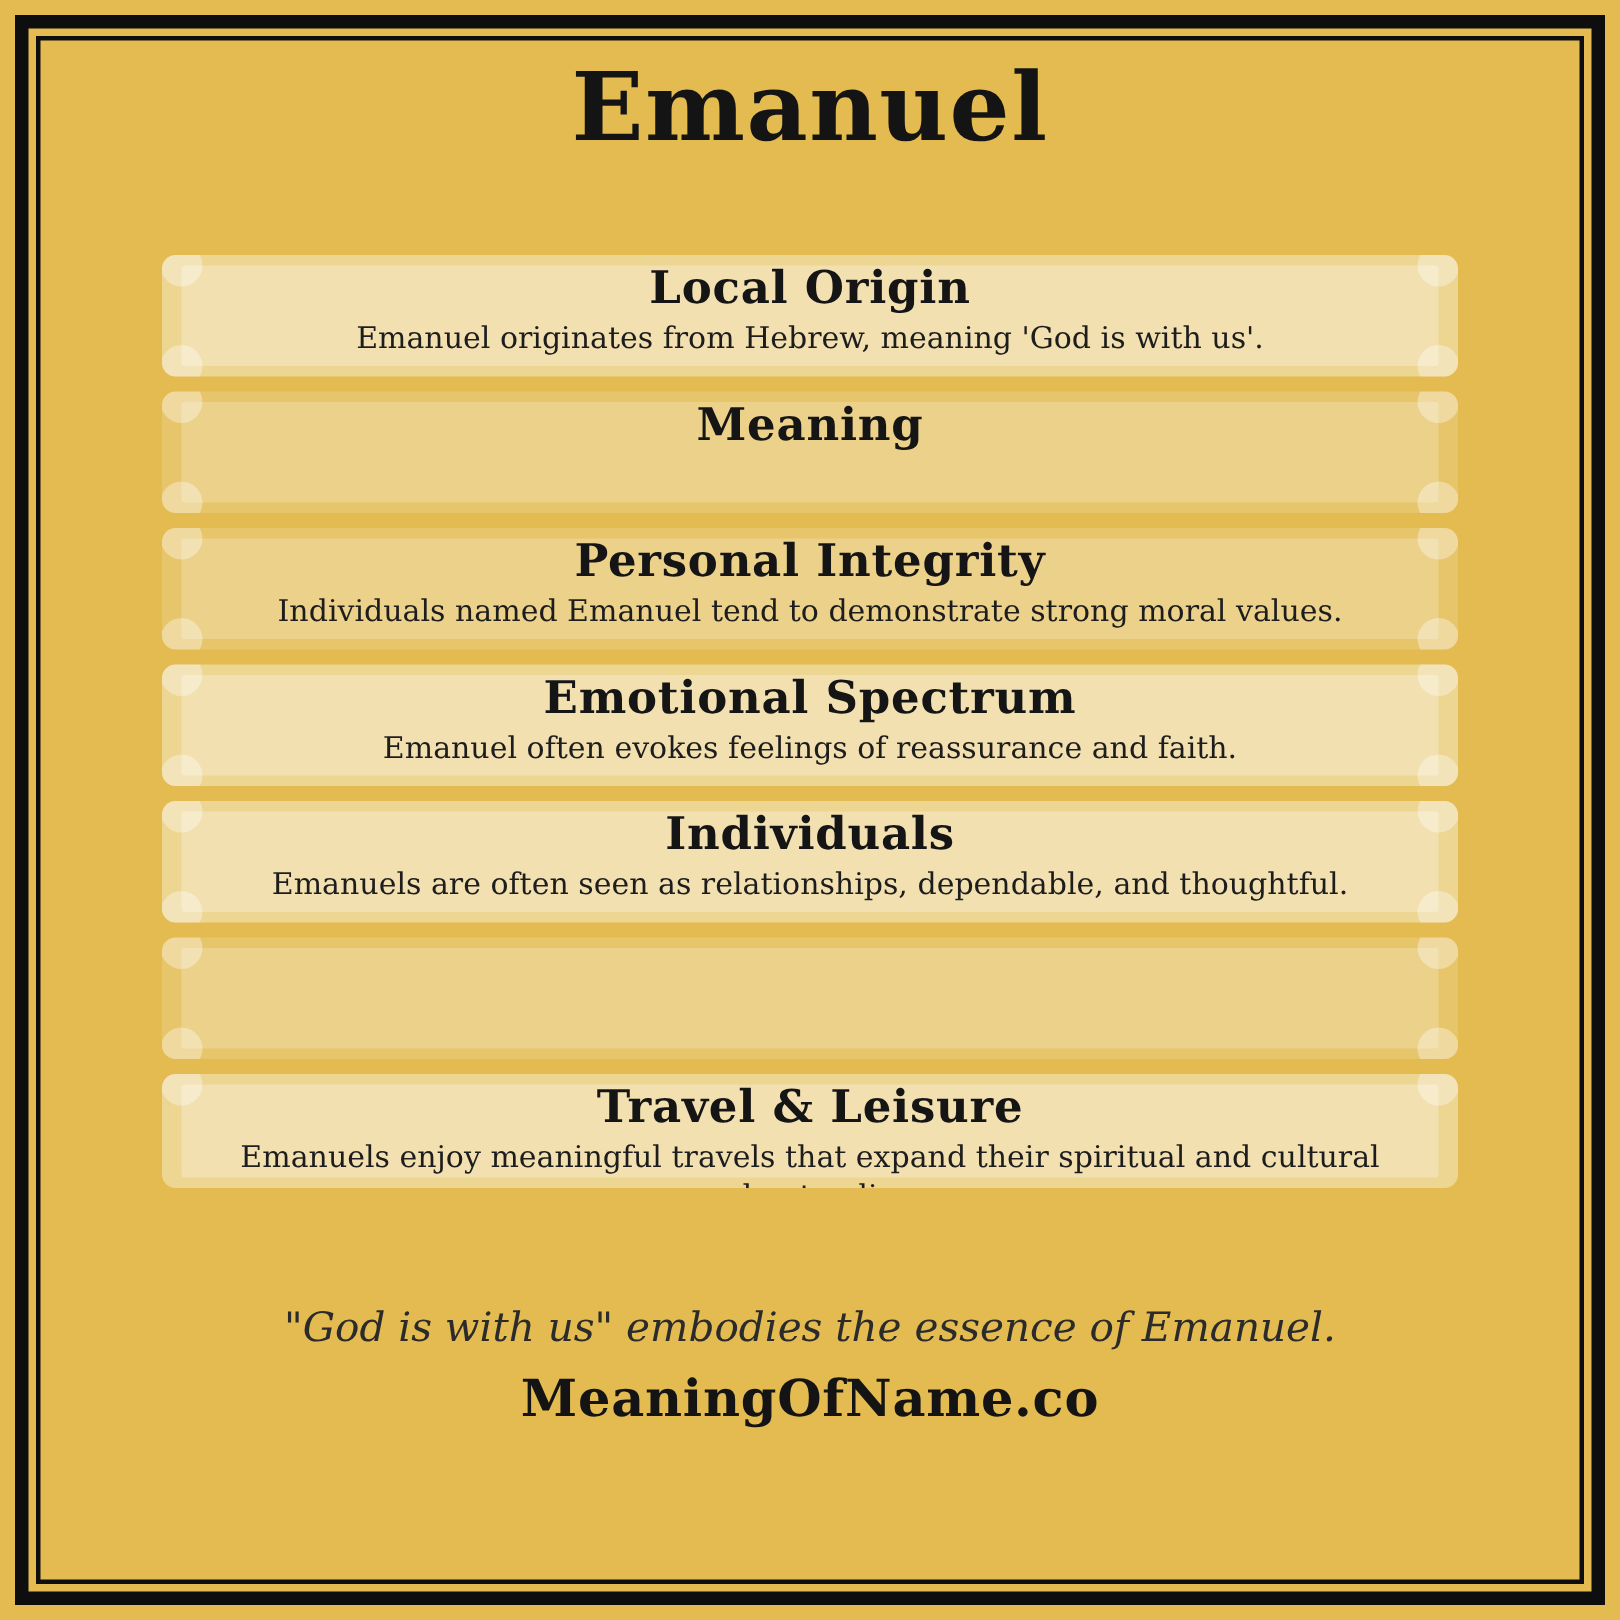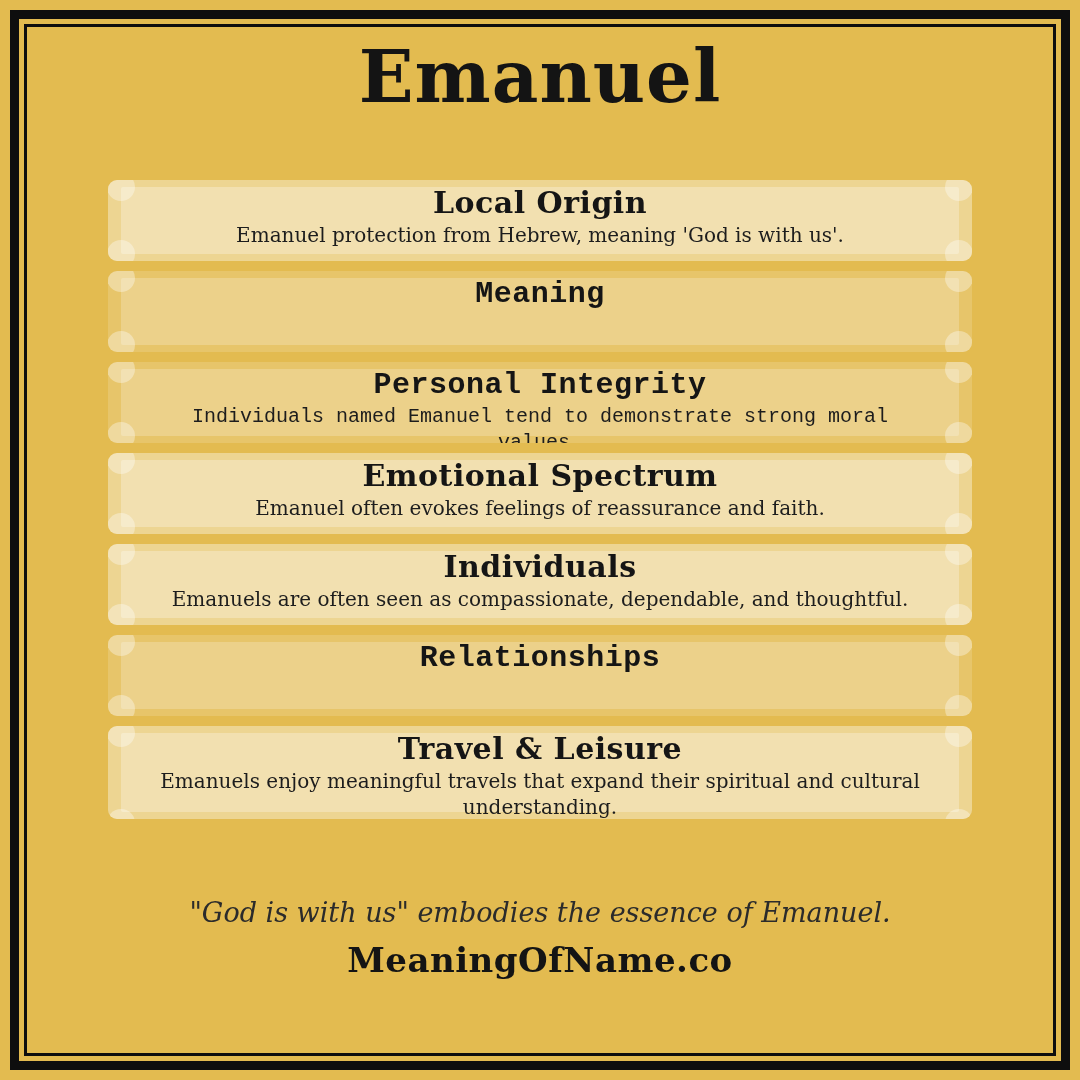--- a/index.html
+++ b/index.html
@@ -20,42 +20,42 @@
     position:absolute; inset:24px;
     border:3px solid #0e0e0e;
     pointer-events:none;
   }
   .content {
     position:absolute; inset:27px;
     display:flex; flex-direction:column; align-items:center;
   }
   .page-title {
     margin-top:10px;
-    font-size:72px;
+    font-size:63px;
     font-weight:bold;
     line-height:1.1;
     letter-spacing:1px;
     color:#141414;
     text-align:center;
   }
   .cards {
     margin-top:64px;
     width:864px;
     display:flex; flex-direction:column;
     gap:10px;
   }
   .plaque {
     position:relative;
     height:81px;
     border-radius:9px;
     overflow:hidden;
     background:rgba(255,255,255,0.38);
   }
-  .plaque.dark  { background:rgba(255,255,255,0.15);font-family:Liberation Mono, monospace; }
-  .plaque.tall  { height:93px; }
+  .plaque.dark  { background:rgba(255,255,255,0.15); }
+  .plaque.tall  { height:76px; }
   .plaque-panel {
     position:absolute;
     left:13px; right:13px; top:7px; bottom:7px;
     background:rgba(255,255,255,0.28);
     border-radius:2px;
   }
   .plaque.dark .plaque-panel { background:rgba(255,255,255,0.22); }
   .corner-dot {
     position:absolute;
     width:28px; height:28px;
@@ -117,21 +117,21 @@
   <div class="cards">
 
     <div class="plaque light">
       <div class="plaque-panel"></div>
       <div class="corner-dot tl"></div>
       <div class="corner-dot tr"></div>
       <div class="corner-dot bl"></div>
       <div class="corner-dot br"></div>
       <div class="card-text">
         <div class="card-title">Local Origin</div>
-        <div class="card-desc">Emanuel protection from Hebrew, meaning 'God is with us'.</div>
+        <div class="card-desc">Emanuel originates from Hebrew, meaning 'God is with us'.</div>
       </div>
     </div>
 
     <div class="plaque dark">
       <div class="plaque-panel"></div>
       <div class="corner-dot tl"></div>
       <div class="corner-dot tr"></div>
       <div class="corner-dot bl"></div>
       <div class="corner-dot br"></div>
       <div class="card-text">
@@ -164,32 +164,31 @@
     </div>
 
     <div class="plaque light">
       <div class="plaque-panel"></div>
       <div class="corner-dot tl"></div>
       <div class="corner-dot tr"></div>
       <div class="corner-dot bl"></div>
       <div class="corner-dot br"></div>
       <div class="card-text">
         <div class="card-title">Individuals</div>
-        <div class="card-desc">Emanuels are often seen as compassionate, dependable, and thoughtful.</div>
+        <div class="card-desc">Emanuels are often seen as relationships, dependable, and thoughtful.</div>
       </div>
     </div>
 
     <div class="plaque dark">
       <div class="plaque-panel"></div>
       <div class="corner-dot tl"></div>
       <div class="corner-dot tr"></div>
       <div class="corner-dot bl"></div>
       <div class="corner-dot br"></div>
       <div class="card-text">
-        <div class="card-title">Relationships</div>
       </div>
     </div>
 
     <div class="plaque light tall">
       <div class="plaque-panel"></div>
       <div class="corner-dot tl"></div>
       <div class="corner-dot tr"></div>
       <div class="corner-dot bl"></div>
       <div class="corner-dot br"></div>
       <div class="card-text">

